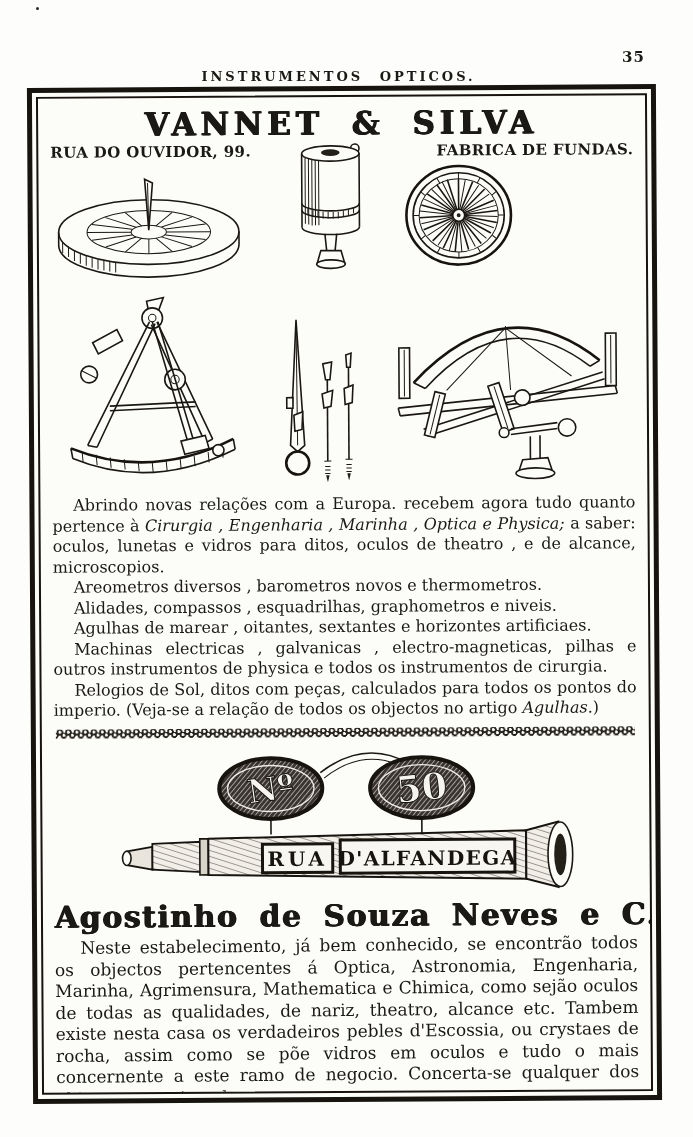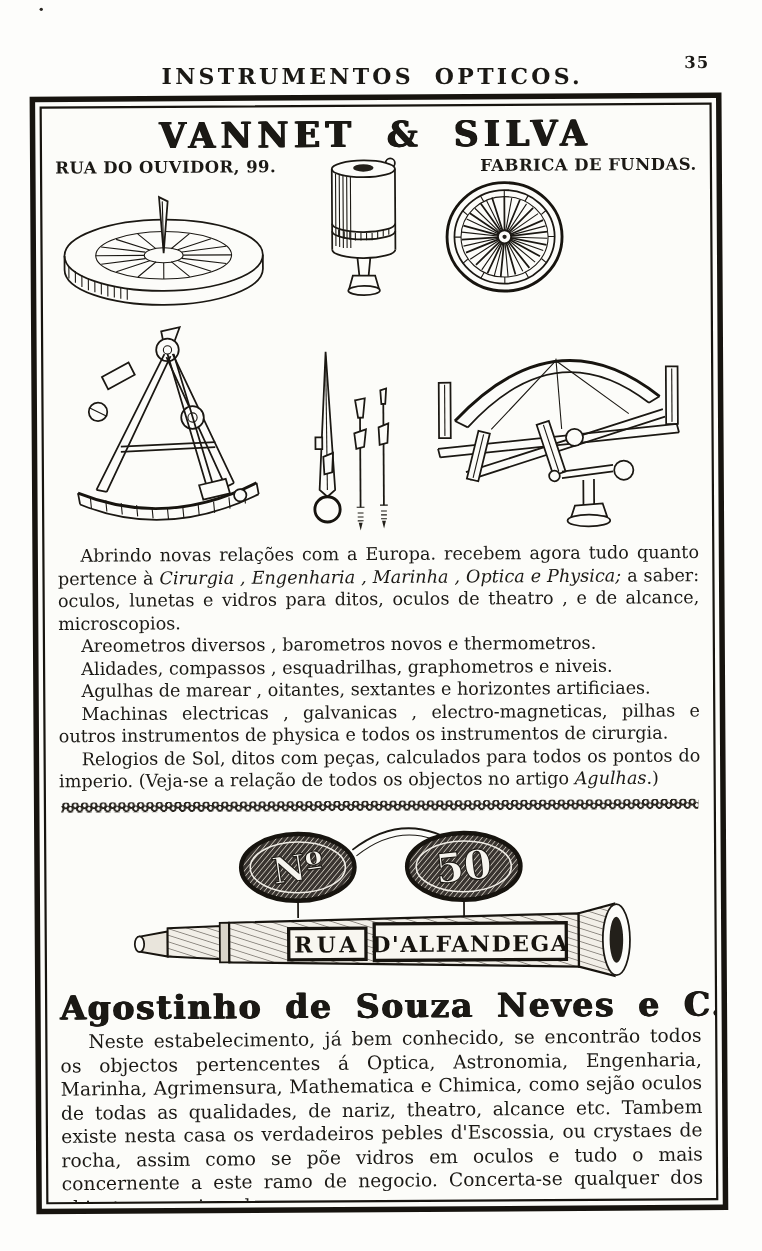--- a/index.html
+++ b/index.html
@@ -1,22 +1,22 @@
 <!DOCTYPE html>
 <html><head>
 <meta charset="utf-8">
 <style>
   html,body{margin:0;padding:0;background:#ffffff;}
   .page{position:relative;width:693px;height:1137px;background:#fdfdfb;overflow:hidden;
         font-family:"DejaVu Serif", serif;color:#1b1915;}
   .speck{position:absolute;left:36px;top:7px;width:3px;height:3px;background:#2a2723;border-radius:50%;}
 
   .running-header{position:absolute;top:53px;left:0;width:100%;display:flex;}
-  .running-header .rh-text{margin:4px auto;transform:translateX(-8px);
-      font-weight:bold;font-size:20px;letter-spacing:3px;word-spacing:9px;}
+  .running-header .rh-text{margin:16px auto;transform:translateX(-8px);
+      font-weight:bold;font-size:13px;letter-spacing:3px;word-spacing:9px;}
   .page-number{position:absolute;top:48px;left:622px;font-weight:bold;font-size:15px;letter-spacing:1px;}
 
   .frame-outer{position:absolute;left:30px;top:86px;width:629px;height:1016px;box-sizing:border-box;
       border:5px solid #17140f;transform:rotate(-0.35deg);background:#fcfcf9;}
   .frame-inner{box-sizing:border-box;margin:4px;height:calc(100% - 8px);
       border:2px solid #17140f;padding:4px 12px 0 12px;overflow:hidden;}
 
   .ad-title{margin:4px 0 0 0;text-align:center;font-size:31px;font-weight:bold;
       letter-spacing:5px;word-spacing:12px;
       text-shadow:0.7px 0 #17140f,-0.7px 0 #17140f;transform:scaleY(1.04);}

